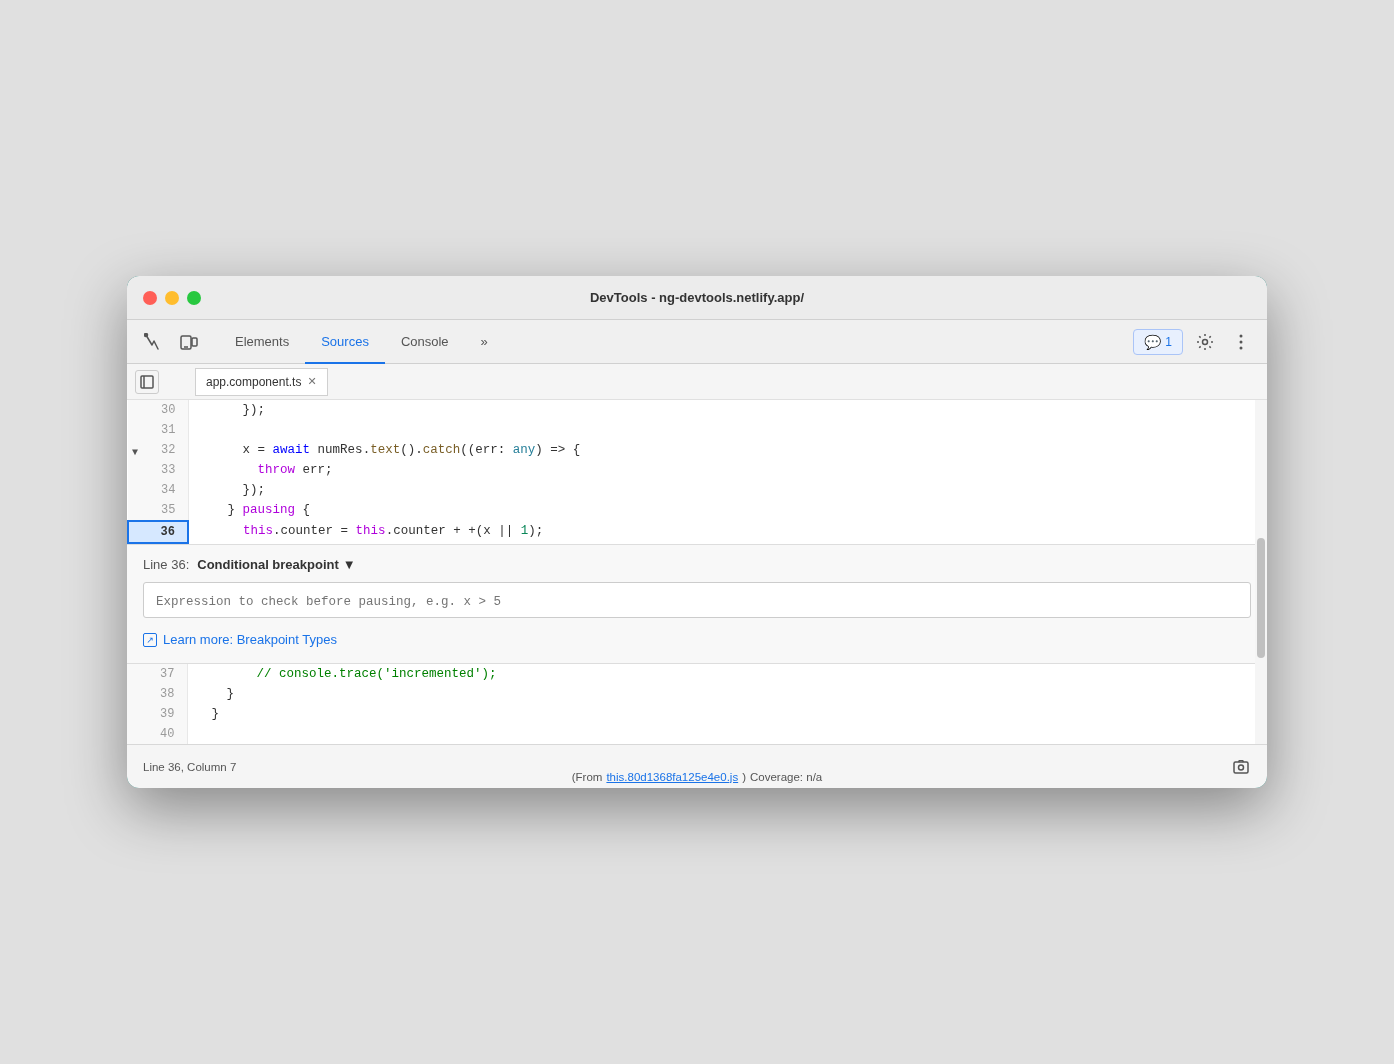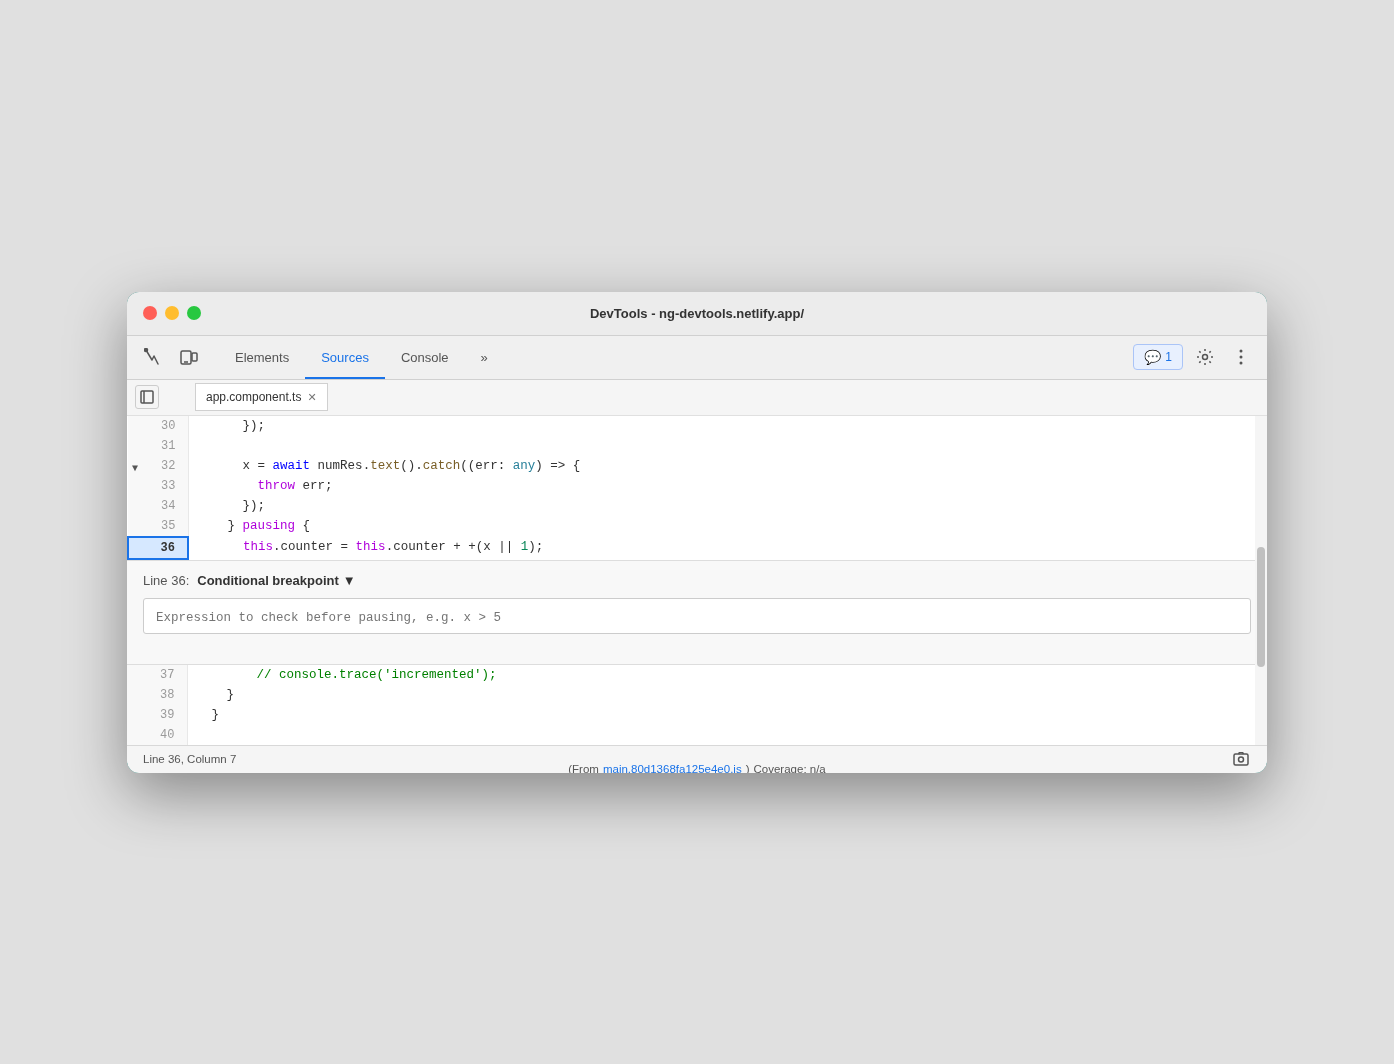--- a/index.html
+++ b/index.html
@@ -362,21 +362,21 @@
     .external-link-icon::after {
       content: '↗';
       font-size: 9px;
       color: #1a73e8;
     }
 
     
     .status-bar {
       background: #f5f5f5;
       border-top: 1px solid #d8d8d8;
-      height: 28px;
+      height: 44px;
       display: flex;
       align-items: center;
       padding: 0 16px;
       font-size: 11.5px;
       color: #555;
       gap: 8px;
     }
 
     .status-bar-left { flex: 1; }
     .status-bar-center {
@@ -540,20 +540,24 @@
         <div class="breakpoint-header">
           <span class="breakpoint-line-label">Line 36:</span>
           <div class="breakpoint-dropdown">
             <span>Conditional breakpoint</span>
             <span>▼</span>
           </div>
         </div>
         <div class="breakpoint-input-wrapper">
           <input class="breakpoint-input" type="text" placeholder="Expression to check before pausing, e.g. x &gt; 5" style="">
         </div>
+        <a class="breakpoint-link">
+          <span class="external-link-icon"></span>
+          <span>Learn more: Breakpoint Types</span>
+        </a>
       </div>
 
       <div class="code-lines">
 
         <div class="code-line">
           <div class="line-number">37</div>
           <div class="line-code">      <span class="cm">// console.trace('incremented');</span></div>
         </div>
 
         <div class="code-line">
@@ -578,21 +582,21 @@
       </div>
 
     </div>
 
     <div class="status-bar">
       <div class="status-bar-left">
         <span>Line 36, Column 7</span>
       </div>
       <div class="status-bar-center">
         <span>(From</span>
-        <span class="status-link">main.80d1368fa125e4e0.js</span>
+        <span class="status-link">this.80d1368fa125e4e0.js</span>
         <span>)</span>
         <span>Coverage: n/a</span>
       </div>
       <div class="status-bar-right">
         <div class="status-icon-btn">
           <svg width="16" height="14" viewBox="0 0 16 14" fill="none" stroke="#555" stroke-width="1.5">
             <rect x="1" y="2" width="14" height="11" rx="1.5"></rect>
             <circle cx="8" cy="7.5" r="2.5"></circle>
             <path d="M5.5 2 L6.5 0.5 L9.5 0.5 L10.5 2" stroke-linejoin="round"></path>
           </svg>

